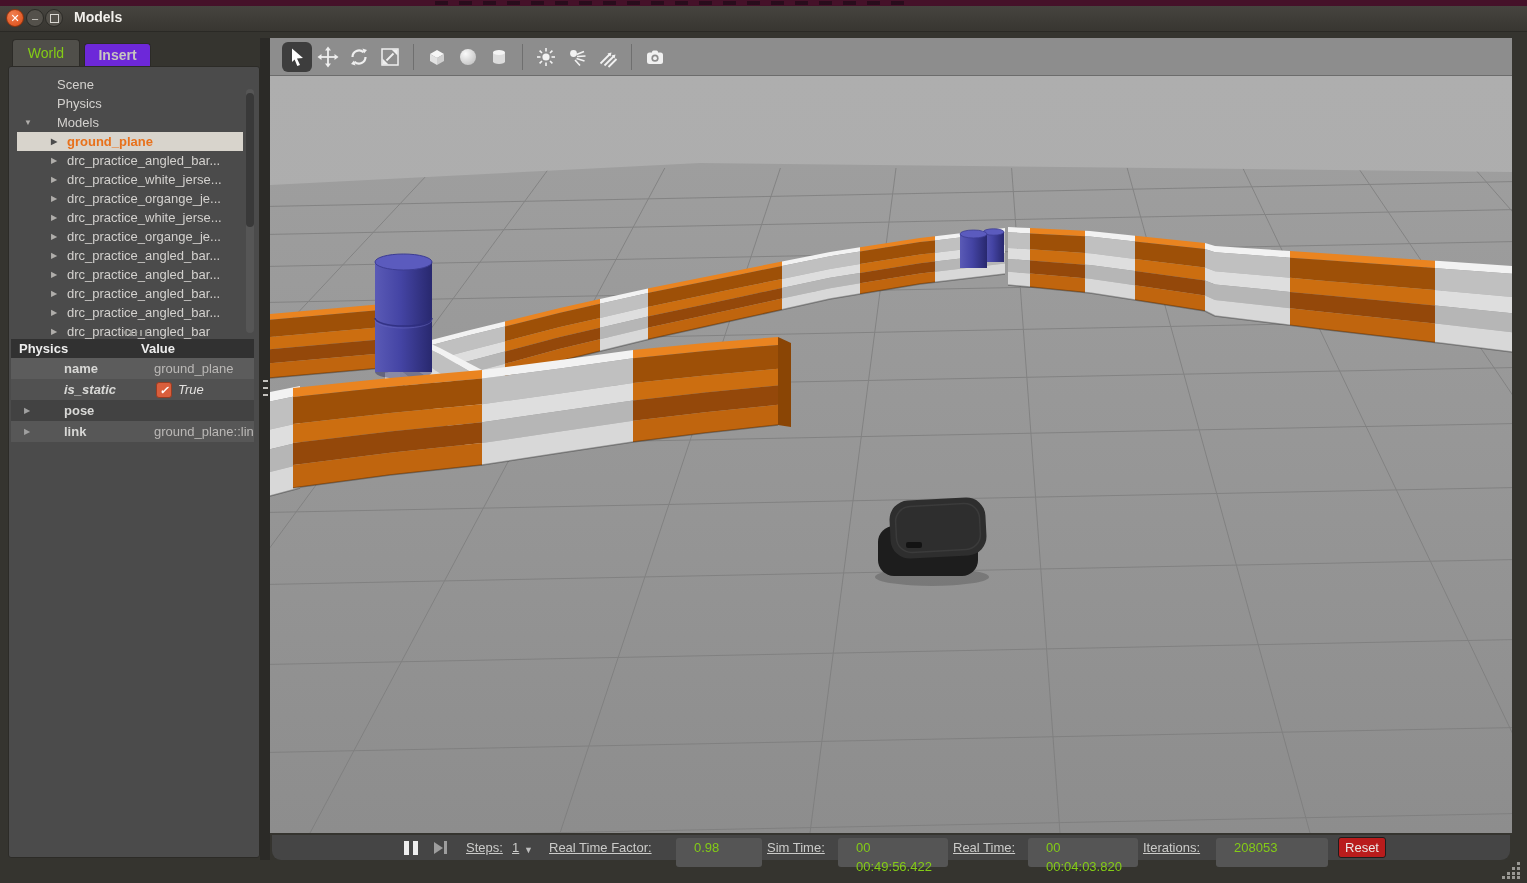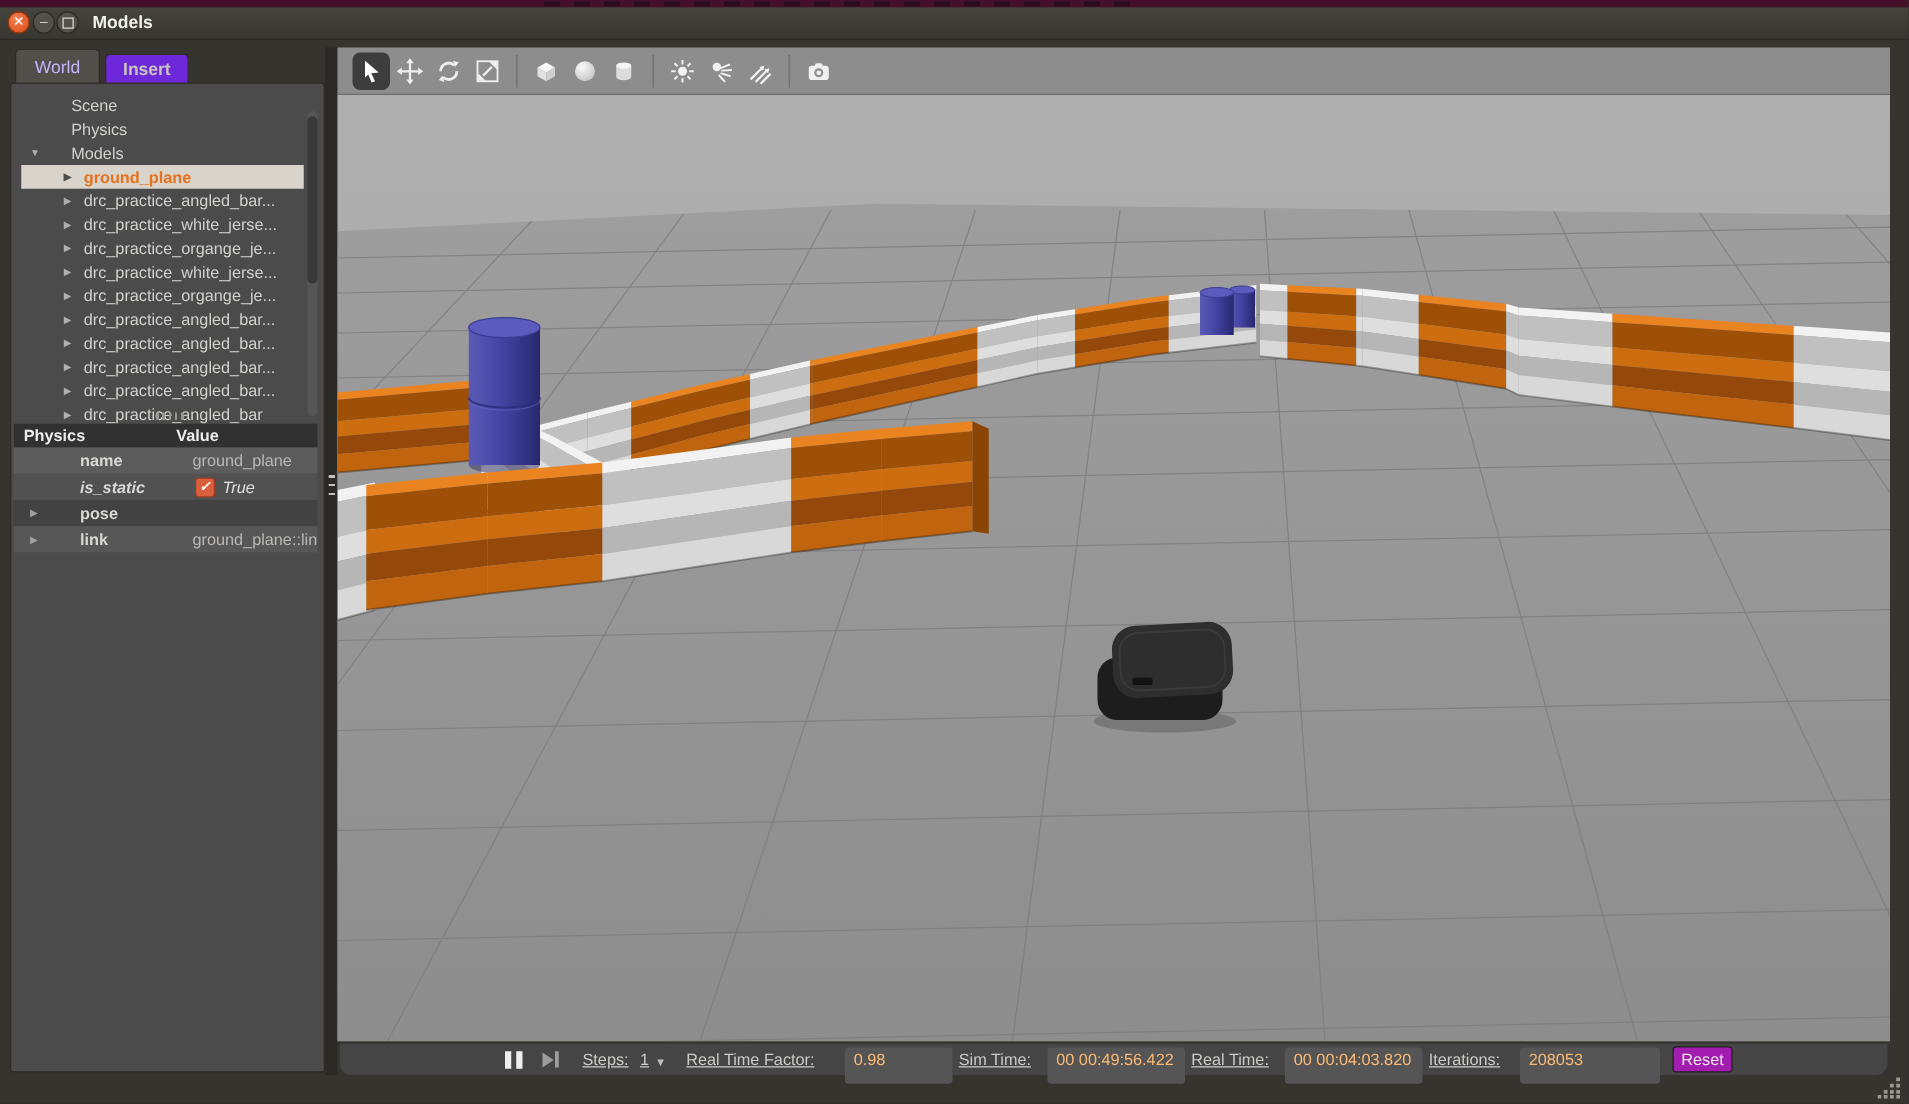--- a/index.html
+++ b/index.html
@@ -18,21 +18,21 @@
        font-size:11px;line-height:16px;text-align:center;color:#fff;}
   .wbtn.close{left:6px;background:radial-gradient(circle at 35% 30%,#f08052,#dc4b14);border:1px solid #8f330e;}
   .wbtn.min{left:26px;background:#54514b;border:1px solid #2b2a26;color:#d9d7d2;}
   .wbtn.max{left:45px;background:#54514b;border:1px solid #2b2a26;}
   .wbtn.max i{display:block;width:7px;height:7px;border:1.5px solid #d9d7d2;margin:3.5px auto 0;}
   .win-title{position:absolute;left:74px;top:3px;font-size:14px;font-weight:bold;color:#f2f0ec;}
 
   
   .tab{position:absolute;text-align:center;border:1px solid #2c2b27;border-bottom:none;
        border-radius:4px 4px 0 0;box-sizing:border-box;}
-  .tab.world{left:12px;top:39px;width:68px;height:28px;background:#504f4a;color:#c4b5fd;
+  .tab.world{left:12px;top:39px;width:68px;height:28px;background:#504f4a;color:#84cc16;
        font-size:14px;line-height:27px;}
   .tab.insert{left:84px;top:43px;width:67px;height:24px;background:#6d28d9;color:#c7c5c0;
        font-size:14px;line-height:22px;font-weight:bold;}
 
   
   .left-panel{position:absolute;left:8px;top:66px;width:252px;height:792px;background:#4b4b4b;
        border:1px solid #2c2b27;border-radius:3px;box-sizing:border-box;overflow:hidden;}
   .tree{position:absolute;left:0;top:8px;width:100%;height:264px;overflow:hidden;}
   .trow{position:relative;height:19px;line-height:19px;font-size:13px;color:#d3d1ce;
        padding-left:48px;white-space:nowrap;}
@@ -79,30 +79,30 @@
 
   
   .viewport{position:absolute;left:270px;top:76px;width:1242px;height:757px;background:#a8a8a8;overflow:hidden;}
 
   
   .statusbar{position:absolute;left:272px;top:835px;width:1238px;height:25px;background:#454545;
        border-radius:0 0 9px 9px;font-size:13px;color:#cbcbc9;}
   .sb{position:absolute;top:4px;}
   .sb-label{top:5px;text-decoration:underline;}
   .sb-field{top:3px;height:29px;line-height:19px;background:#555555;border-radius:3px;
-       padding-left:7px;box-sizing:border-box;color:#fdba74;}
+       padding-left:18px;box-sizing:border-box;color:#84cc16;}
   .pausebars{left:132px;top:6px;width:14px;height:14px;}
   .pbar{position:absolute;top:0;width:5px;height:14px;background:#eeeeee;}
   .pbar.b2{left:9px;}
   .stepicon{left:162px;top:6px;width:16px;height:14px;}
   .steptri{position:absolute;left:0;top:1px;width:0;height:0;border-left:9px solid #9d9d9d;
        border-top:6px solid transparent;border-bottom:6px solid transparent;}
   .stepbar{position:absolute;left:10px;top:0;width:3px;height:13px;background:#9d9d9d;}
   .steps-caret{position:absolute;left:252px;top:10px;font-size:9px;color:#bdbdbd;}
-  .reset-btn{position:absolute;left:1066px;top:2px;width:48px;height:21px;background:#a21caf;
+  .reset-btn{position:absolute;left:1066px;top:2px;width:48px;height:21px;background:#b91c1c;
        border:1px solid #1e1e1e;border-radius:3px;color:#eae8e6;text-align:center;line-height:19px;box-sizing:border-box;}
 
   .resize-grip{position:absolute;right:5px;bottom:4px;}
 </style>
 </head>
 <body>
 <div id="app">
 
   <div class="top-strip">
     <div class="strip-marks"></div>

